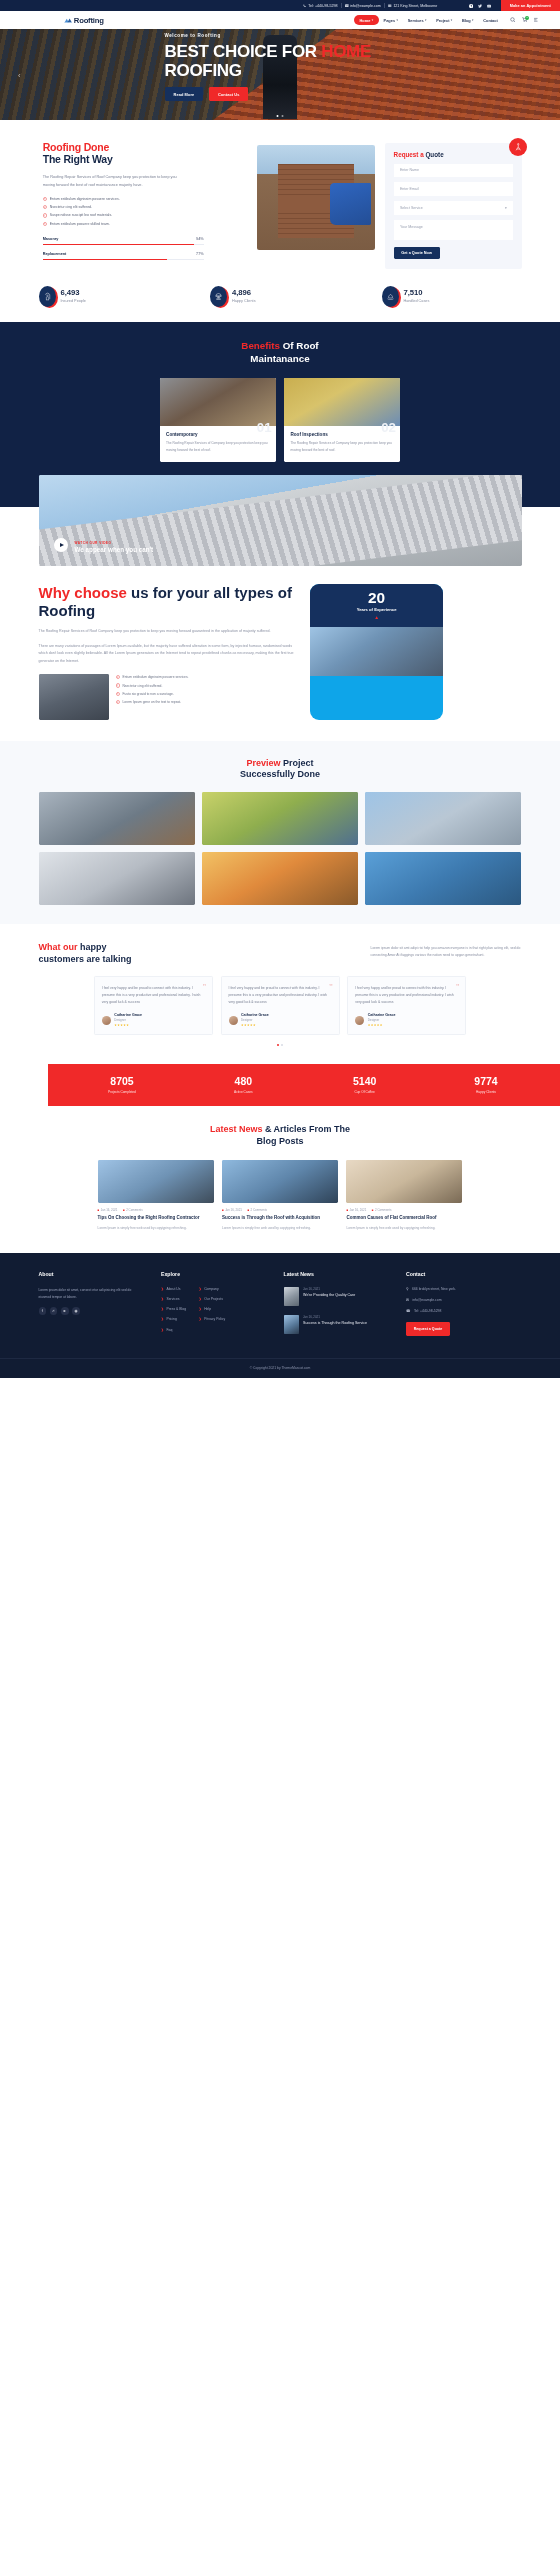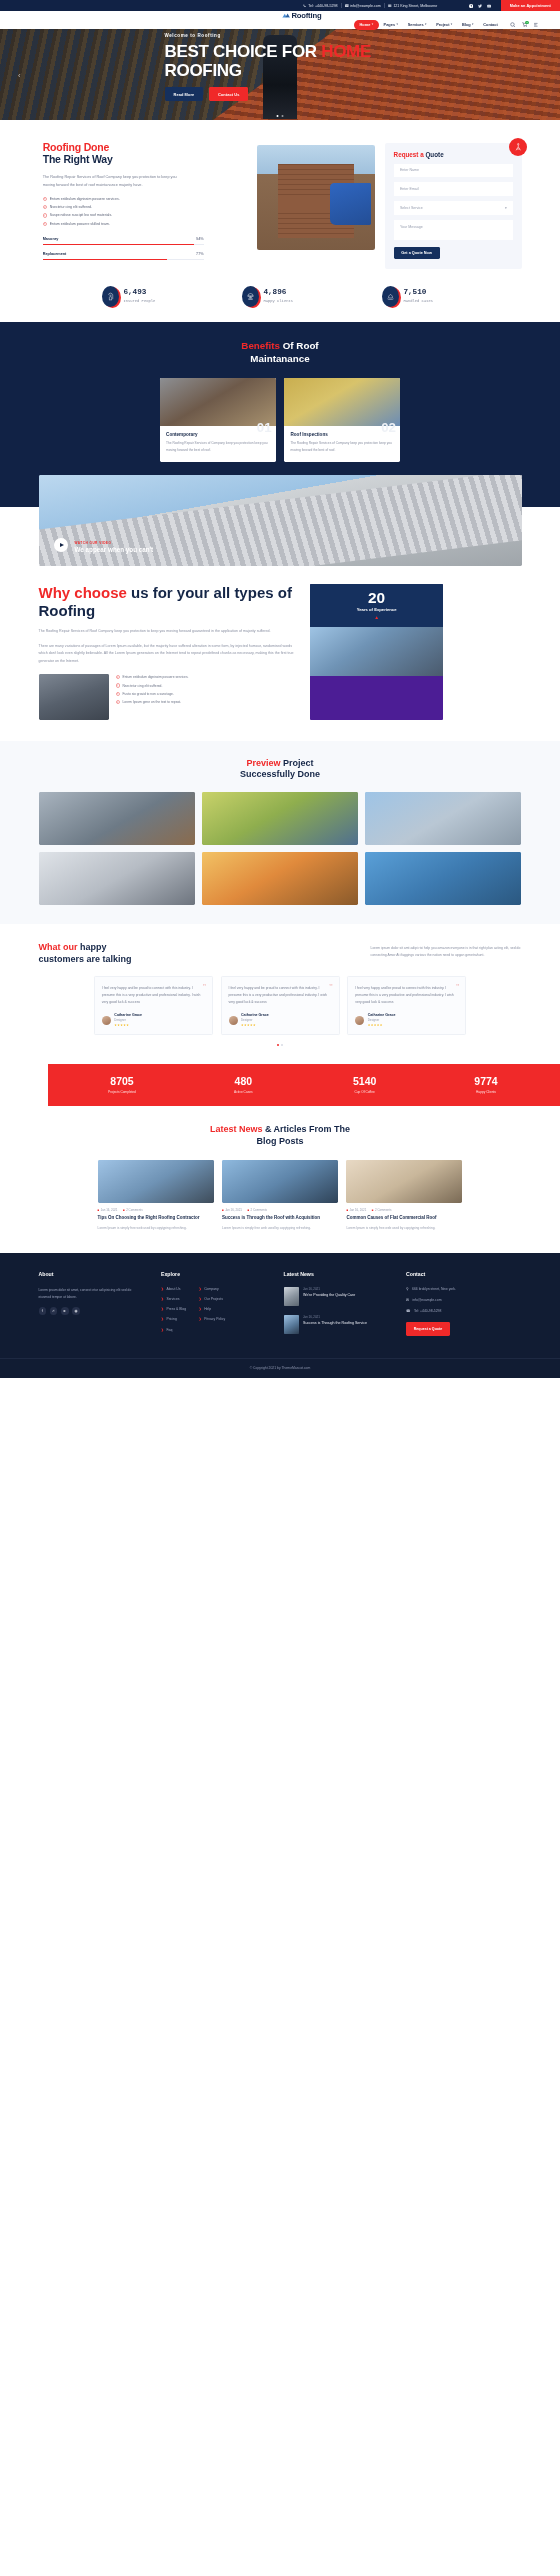--- a/index.html
+++ b/index.html
@@ -34,21 +34,21 @@
   .appt-btn {
     background: #f02929; color:#fff; font-size:3.8px; font-weight:600;
     height:11.2px; display:flex;align-items:center; padding: 0 9px; letter-spacing:0.1px;
   }
 
   
   .nav {
     height: 18px; background:#fff; display:flex; align-items:center;
     box-shadow: 0 0.7px 2.1px rgba(0,0,0,.07); position:relative; z-index:20;
   }
-  .nav-inner { width:518px; margin:0 auto; display:flex; align-items:center;flex-direction:column; }
+  .nav-inner { width:518px; margin:0 auto; display:flex; align-items:center; }
   .logo { display:flex; align-items:center; gap:1.4px; margin-left: 43px; }
   .logo-mark { width:8.4px; height:6.3px; }
   .logo-text { font-size:7.7px; font-weight:700; color:#152647; letter-spacing:-0.2px; }
   .menu { display:flex; align-items:center; gap:0; margin-left:auto; margin-right:0px; }
   .menu a {
     font-size:3.9px; color:#2a3655; text-decoration:none; font-weight:600;
     padding: 0 4.9px; display:flex; align-items:center; gap:1.4px; white-space:nowrap;
   }
   .menu a.active {
     background:#f02929; color:#fff; border-radius:6.3px; height:9.8px; padding:0 5.6px;
@@ -151,21 +151,21 @@
     background:#fff; border:none; width:100%; height:13.3px; margin-top:5.6px;
     font-size:3.6px; color:#9aa0b1; padding:0 6.3px; font-family:inherit;
     display:flex; align-items:center;
   }
   .q-field.area { height:19.6px; align-items:flex-start; padding-top:4.9px;}
   .q-select { display:flex; align-items:center; justify-content:space-between; }
   .q-btn { background:#15305e; color:#fff; font-size:3.8px; font-weight:700; padding:4.2px 7.7px;
            border:none; margin-top:7px; border-radius:1.4px; cursor:pointer;}
 
   
-  .counters { display:flex; justify-content:flex-end; padding:12.6px 0 15.4px; width:483px; margin:0 auto;font-family:Liberation Mono, monospace;}
+  .counters { display:flex; justify-content:space-between; padding:12.6px 0 15.4px; width:483px; margin:0 auto;}
   .counter { display:flex; align-items:center; gap:4.9px; width:140px;}
   .counter-ic {
     width:17px;height:21px;border-radius:50%;background:#15305e; position:relative;
     display:flex;align-items:center;justify-content:center; flex:none;
   }
   .counter-ic:after{ content:""; position:absolute; width:17px;height:21px;border-radius:50%;
     background:#f02929; right:-2.1px; bottom:-1.4px; z-index:-1;}
   .counter-num { font-size:7.7px; font-weight:800; color:#152647; line-height:1;}
   .counter-lbl { font-size:3.8px; color:#8a90a2; margin-top:2.1px;}
 
@@ -213,21 +213,21 @@
   .why-h em{ font-style:normal; color:#152647; font-weight:700;}
   .why-p { font-size:3.6px; color:#8a90a2; line-height:2.1; margin-top:7px;}
   .why-row { display:flex; gap:7px; margin-top:8.4px;}
   .why-img {
     width:70px;height:46px;border-radius:1.4px; flex:none;
     background:linear-gradient(160deg,#7e8793 0%,#57606c 50%,#3d444e 100%);
   }
   .why-list { display:flex; flex-direction:column; gap:4.2px; padding-top:1.4px;}
   .why-li { display:flex; align-items:center; gap:2.8px; font-size:3.3px; color:#6b7285;}
   .exp-card {
-    width:133px; border-radius:1px; overflow:hidden; background:#4c1d95; position:relative;
+    width:133px; border-radius:9px; overflow:hidden; background:#0ea5e9; position:relative;
   }
   .exp-top { height:43px; background:#15305e; display:flex;flex-direction:column;align-items:center;justify-content:center;}
   .exp-num { font-size:15.4px; font-weight:800; color:#fff; line-height:1;}
   .exp-lbl { font-size:4.2px; color:#fff; margin-top:2.1px; font-weight:600;}
   .exp-ic { color:#f02929; font-size:4.9px; margin-top:2.8px;}
   .exp-img { height:49px; background:linear-gradient(145deg,#9fc4e4 0%,#6f93b5 40%,#4a5a6d 100%);}
 
   
   .preview { background:#f7f9fc; padding:17px 0 19.6px; position:relative; overflow:hidden;}
   .pv-head{ text-align:center;}

